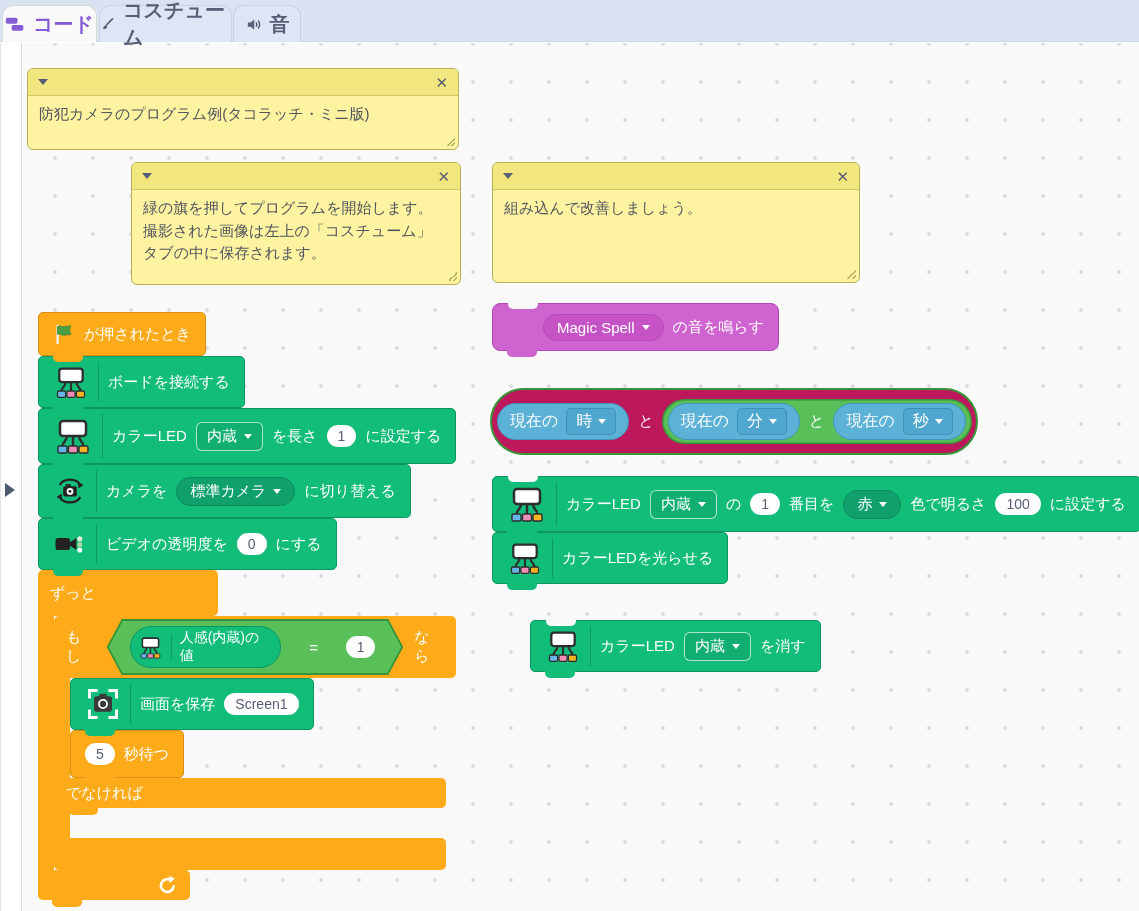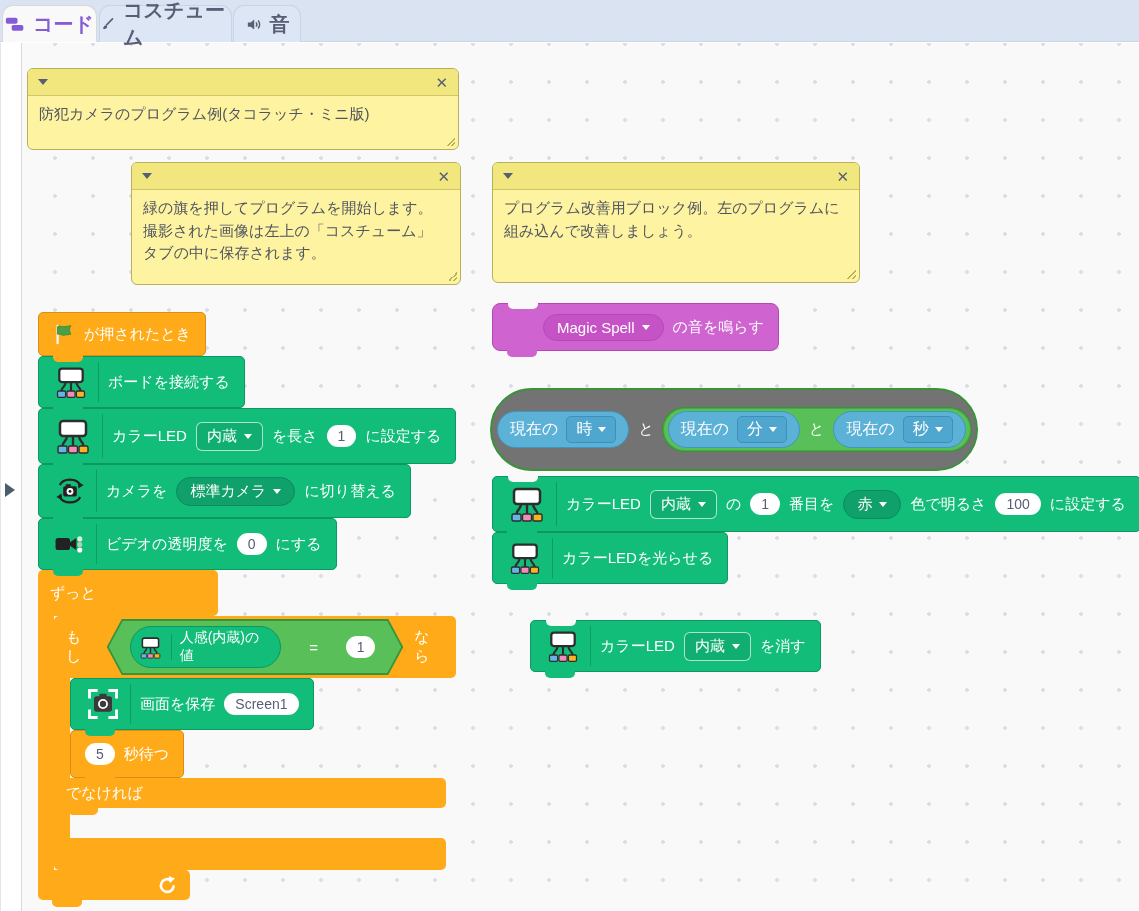--- a/index.html
+++ b/index.html
@@ -77,22 +77,22 @@
   .rep { display:inline-flex; align-items:center; gap:8px; border-radius:999px; cursor:grab; }
   .rep-green { background:#12BD7A; border:1px solid #0E9663; padding:2px 14px 2px 7px; }
   .rep-blue  { background:#5CB1D6; border:1px solid #4095C1; padding:4px 12px; font-weight:500; color:#fff; }
 
   .hexo { position:relative; background:#389438; display:flex;
           clip-path:polygon(15px 0,calc(100% - 15px) 0,100% 50%,calc(100% - 15px) 100%,15px 100%,0 50%); }
   .hexi { background:#59C059; display:flex; align-items:center; gap:28px;
           clip-path:polygon(14px 0,calc(100% - 14px) 0,100% 50%,calc(100% - 14px) 100%,14px 100%,0 50%);
           padding:5px 26px 5px 21px; margin:2px; flex:1; }
 
-  .jo-outer { position:absolute; display:flex; align-items:center; gap:9px; background:#737373;
-              border:2px solid #389438; border-radius:999px; padding:18px 5px; cursor:grab; }
+  .jo-outer { position:absolute; display:flex; align-items:center; gap:9px; background:#be185d;
+              border:2px solid #389438; border-radius:999px; padding:10px 5px; cursor:grab; }
   .jo-inner { display:flex; align-items:center; gap:9px; background:#59C059;
               border:1px solid #44A844; box-shadow:0 0 0 1px #389438; border-radius:999px; padding:2px 4px; }
   .op-txt { color:#fff; font-size:15px; font-weight:500; }
   svg { display:block; }
 </style>
 </head>
 <body>
 
 <div class="ws"></div>
 <div class="strip"></div>
@@ -144,21 +144,20 @@
   </div>
   <span class="cgrip"></span>
 </div>
 
 <div class="comment" style="left:492px;top:162px;width:368px;height:121px;">
   <div class="chead">
     <span class="ctri"></span>
     <span class="cx">✕</span>
   </div>
   <div class="cbody">
-    <div>プログラム改善用ブロック例。左のプログラムに</div>
     <div>組み込んで改善しましょう。</div>
   </div>
   <span class="cgrip"></span>
 </div>
 
 <div class="blk orange hat bump" style="left:38px;top:312px;height:44px;">
   <svg width="22" height="22" viewBox="0 0 24 24">
     <path d="M5 22 V3" stroke="#EFF6FF" stroke-width="2.4" stroke-linecap="round"></path>
     <path d="M5 4 C8 2 10 5 13 4 L19.5 3 C17.5 5.5 17.5 9 19.5 12.2 L13 13.2 C10 14.2 8 11.2 5 12.2 Z" fill="#4C9F45" stroke="#3E8C39"></path>
   </svg>

